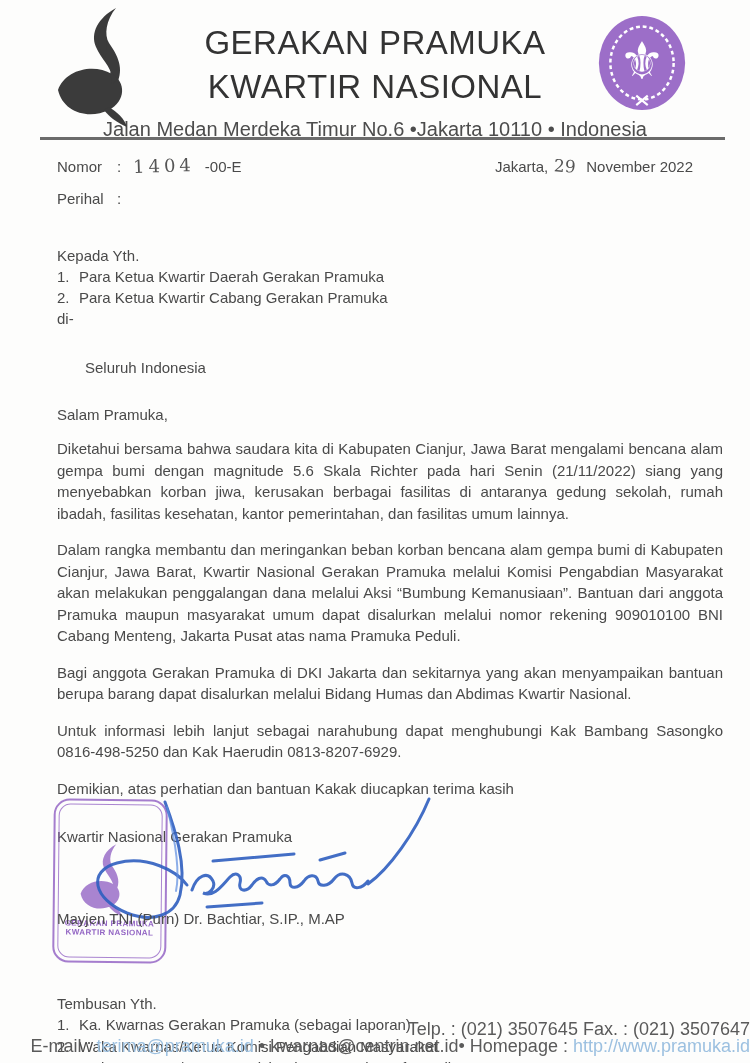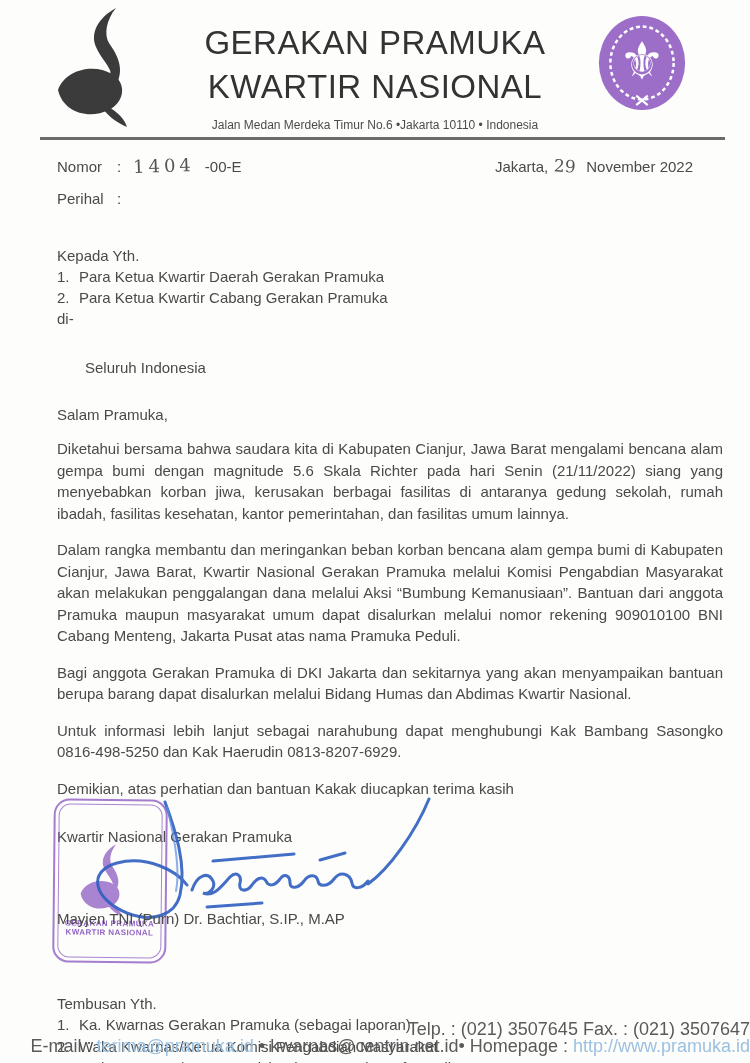--- a/index.html
+++ b/index.html
@@ -15,21 +15,21 @@
   
   .header{position:relative;height:140px;}
   .logo-left{position:absolute;left:52px;top:6px;width:92px;height:122px;}
   .logo-right{position:absolute;right:62px;top:12px;width:92px;height:102px;}
   .head-text{text-align:center;padding-top:24px;}
   .org1,.org2{
     font-size:33px;line-height:38px;color:#333;
     letter-spacing:.5px;font-weight:500;
   }
   .org2{margin-top:6px;}
-  .addr{font-size:12px;color:#4c4c4c;margin-top:12px;font-weight:500;}
+  .addr{font-size:20px;color:#4c4c4c;margin-top:12px;font-weight:500;}
   .rule{position:absolute;left:40px;right:25px;bottom:0;border-top:3px solid #6b6b6b;}
 
   
   .meta{margin:15px 57px 0 57px;font-size:15px;}
   .nomor-row{display:flex;align-items:baseline;}
   .lbl{width:60px;}
   .colon{width:14px;}
   .handw{
     font-family:"DejaVu Serif", serif;
     font-size:18px;letter-spacing:4px;color:#555;

